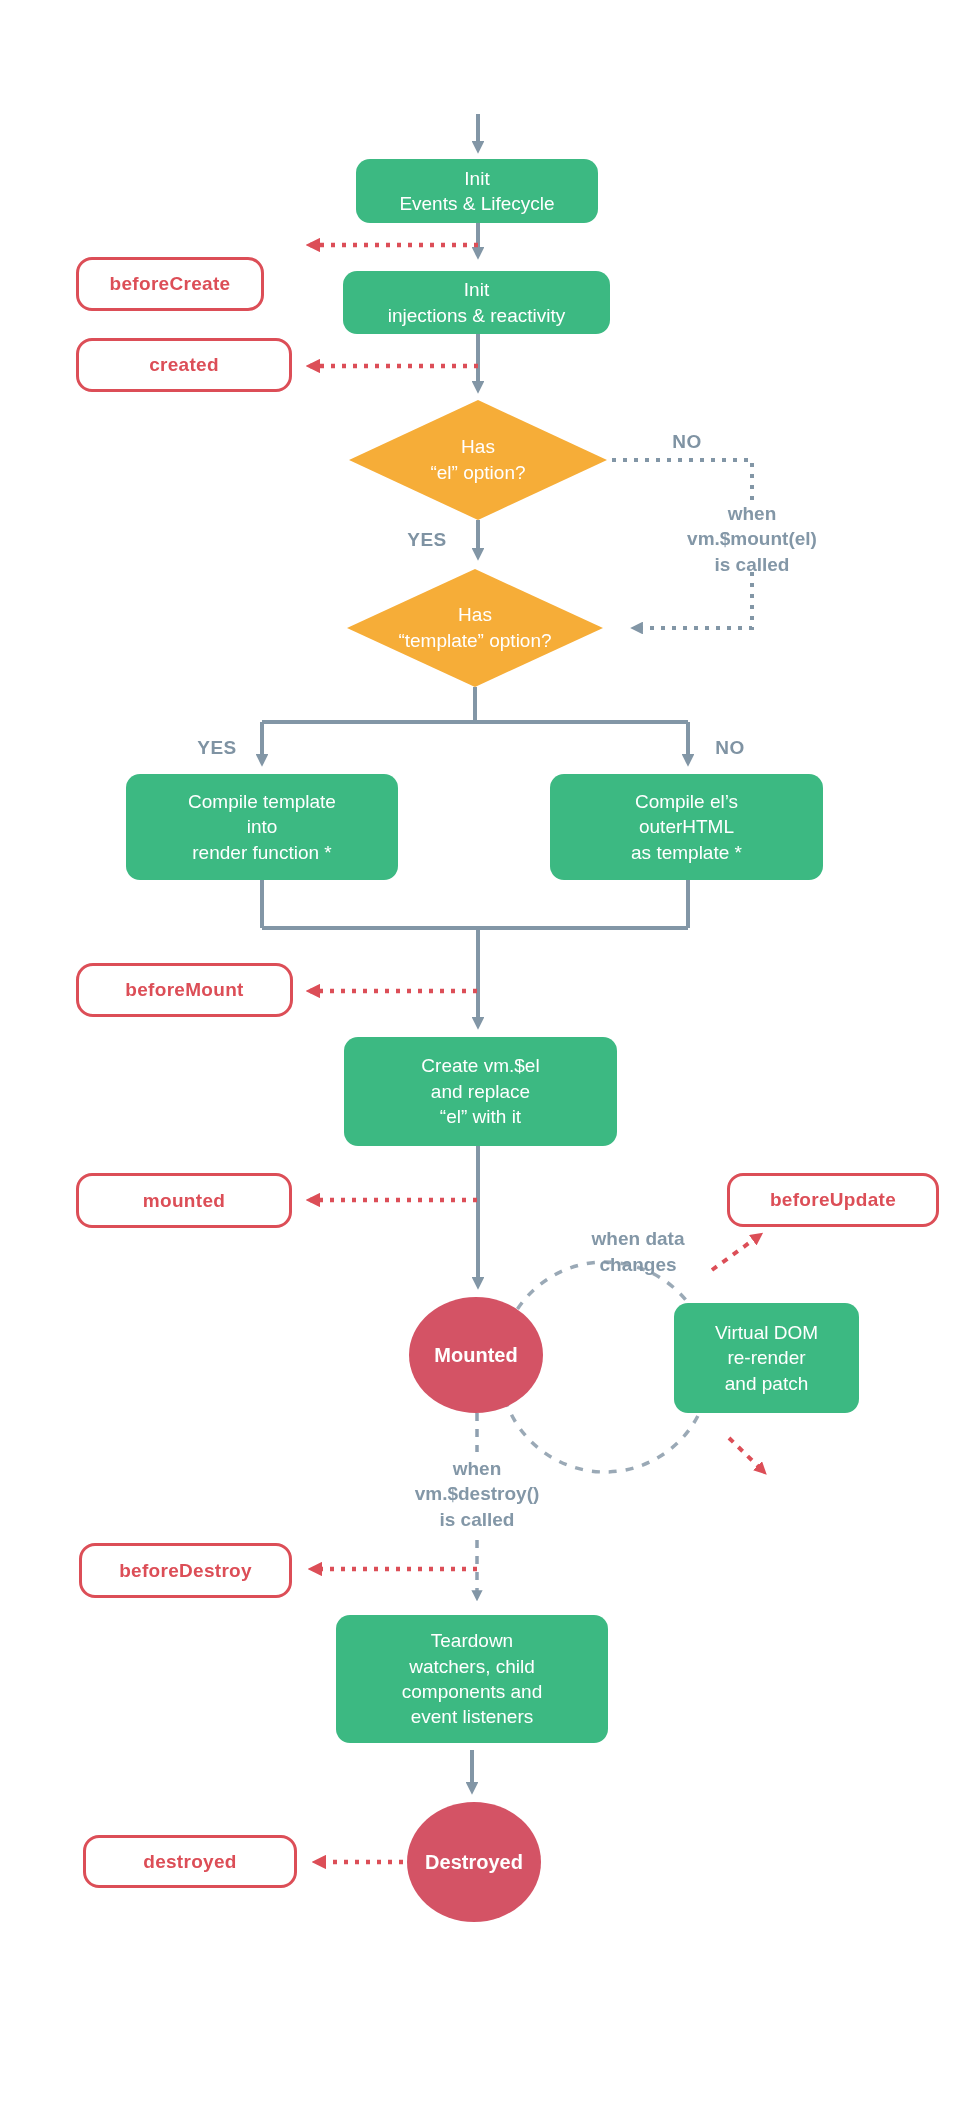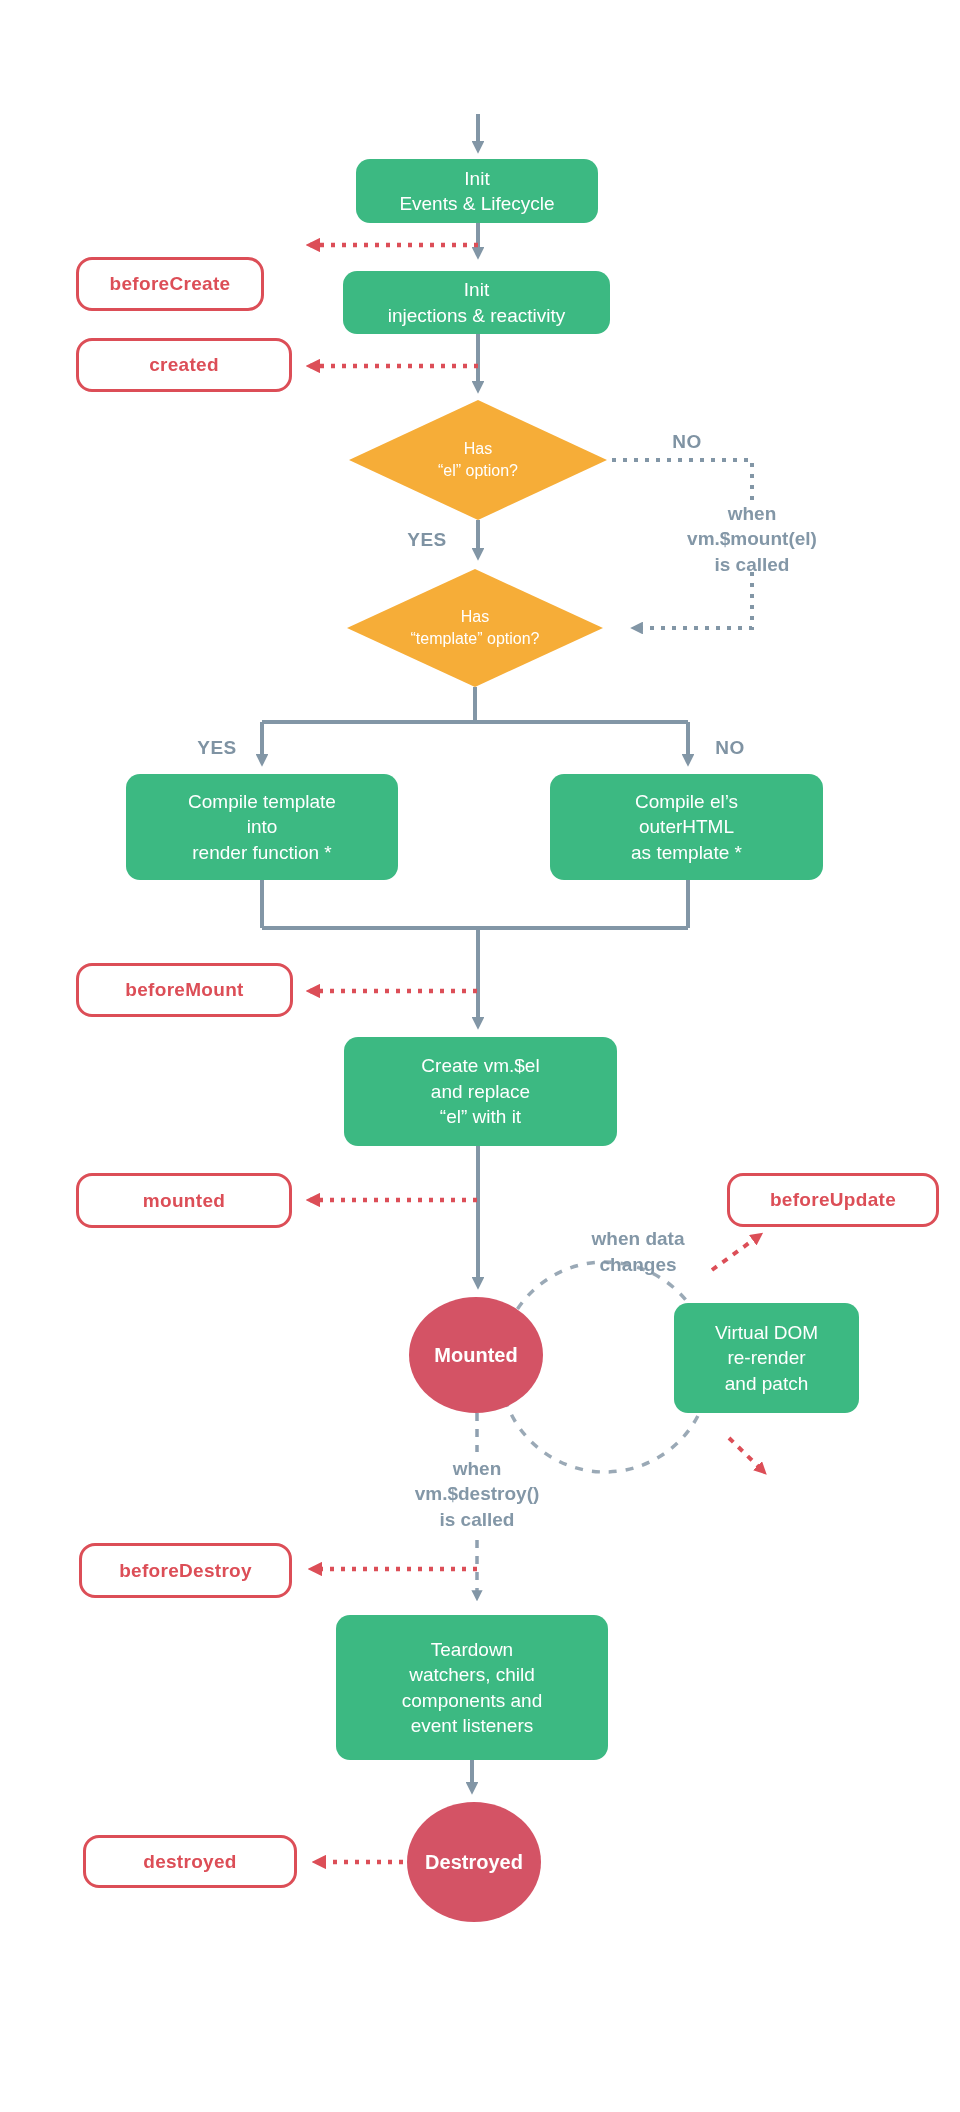--- a/index.html
+++ b/index.html
@@ -11,21 +11,21 @@
   #canvas{position:relative;width:960px;height:2112px;background:#ffffff;
           font-family:"Liberation Sans","DejaVu Sans",sans-serif;overflow:hidden;}
   #connectors{position:absolute;left:0;top:0;}
   .abs{position:absolute;box-sizing:border-box;display:flex;align-items:center;justify-content:center;
        text-align:center;white-space:pre-line;}
   .navy{background:var(--navy);color:#ffffff;border-radius:16px;font-weight:bold;font-size:21px;}
   .green{background:var(--green);color:#ffffff;border-radius:14px;font-size:19px;line-height:1.34;}
   .hook{background:#ffffff;border:3px solid var(--red-hook);color:var(--red-hook);
         border-radius:16px;font-weight:bold;font-size:19px;letter-spacing:.3px;}
   .state{background:var(--red-state);color:#ffffff;border-radius:50%;font-weight:bold;font-size:20px;}
-  .dtext{color:#ffffff;font-size:16px;line-height:1.38;}
+  .dtext{color:#ffffff;font-size:19px;line-height:1.38;}
   .ann{color:var(--ann);font-weight:bold;font-size:19px;line-height:1.35;}
   .yesno{color:#7f93a3;font-weight:bold;font-size:19px;letter-spacing:.5px;}
   .footnote{color:var(--foot);font-size:20px;line-height:1.32;font-weight:normal;}
   .watermark{color:var(--wm);font-size:13px;justify-content:flex-end;margin-top:37px;}
 </style>
 </head>
 <body>
 
 <div id="canvas">
 
@@ -115,21 +115,21 @@
   <div class="abs yesno" style="left:690px;top:736px;width:80px;height:24px;">NO</div>
 
   <div class="abs green" style="left:126px;top:774px;width:272px;height:106px;">Compile template
 into
 render function *</div>
 
   <div class="abs green" style="left:550px;top:774px;width:273px;height:106px;">Compile el’s
 outerHTML
 as template *</div>
 
-  <div class="abs hook" style="left:76px;top:963px;width:217px;height:54px;">beforeMount</div>
+  <div class="abs hook" style="left:76px;top:963px;width:217px;height:54px;border-radius:17px;">beforeMount</div>
 
   <div class="abs green" style="left:344px;top:1037px;width:273px;height:109px;">Create vm.$el
 and replace
 “el” with it</div>
 
   <div class="abs hook" style="left:76px;top:1173px;width:216px;height:55px;">mounted</div>
 
   <div class="abs hook" style="left:727px;top:1173px;width:212px;height:54px;">beforeUpdate</div>
 
   <div class="abs ann" style="left:563px;top:1228px;width:150px;height:48px;">when data
@@ -141,21 +141,21 @@
 re-render
 and patch</div>
 
   <div class="abs ann" style="left:377px;top:1455px;width:200px;height:78px;">when
 vm.$destroy()
 is called</div>
 
 
   <div class="abs hook" style="left:79px;top:1543px;width:213px;height:55px;">beforeDestroy</div>
 
-  <div class="abs green" style="left:336px;top:1615px;width:272px;height:145px;">Teardown
+  <div class="abs green" style="left:336px;top:1615px;width:272px;height:128px;">Teardown
 watchers, child
 components and
 event listeners</div>
 
   <div class="abs hook" style="left:83px;top:1835px;width:214px;height:53px;">destroyed</div>
 
   <div class="abs state" style="left:407px;top:1802px;width:134px;height:120px;">Destroyed</div>
 
 
   <div class="abs watermark" style="left:810px;top:2082px;width:140px;height:22px;">@51CTO博客</div>

